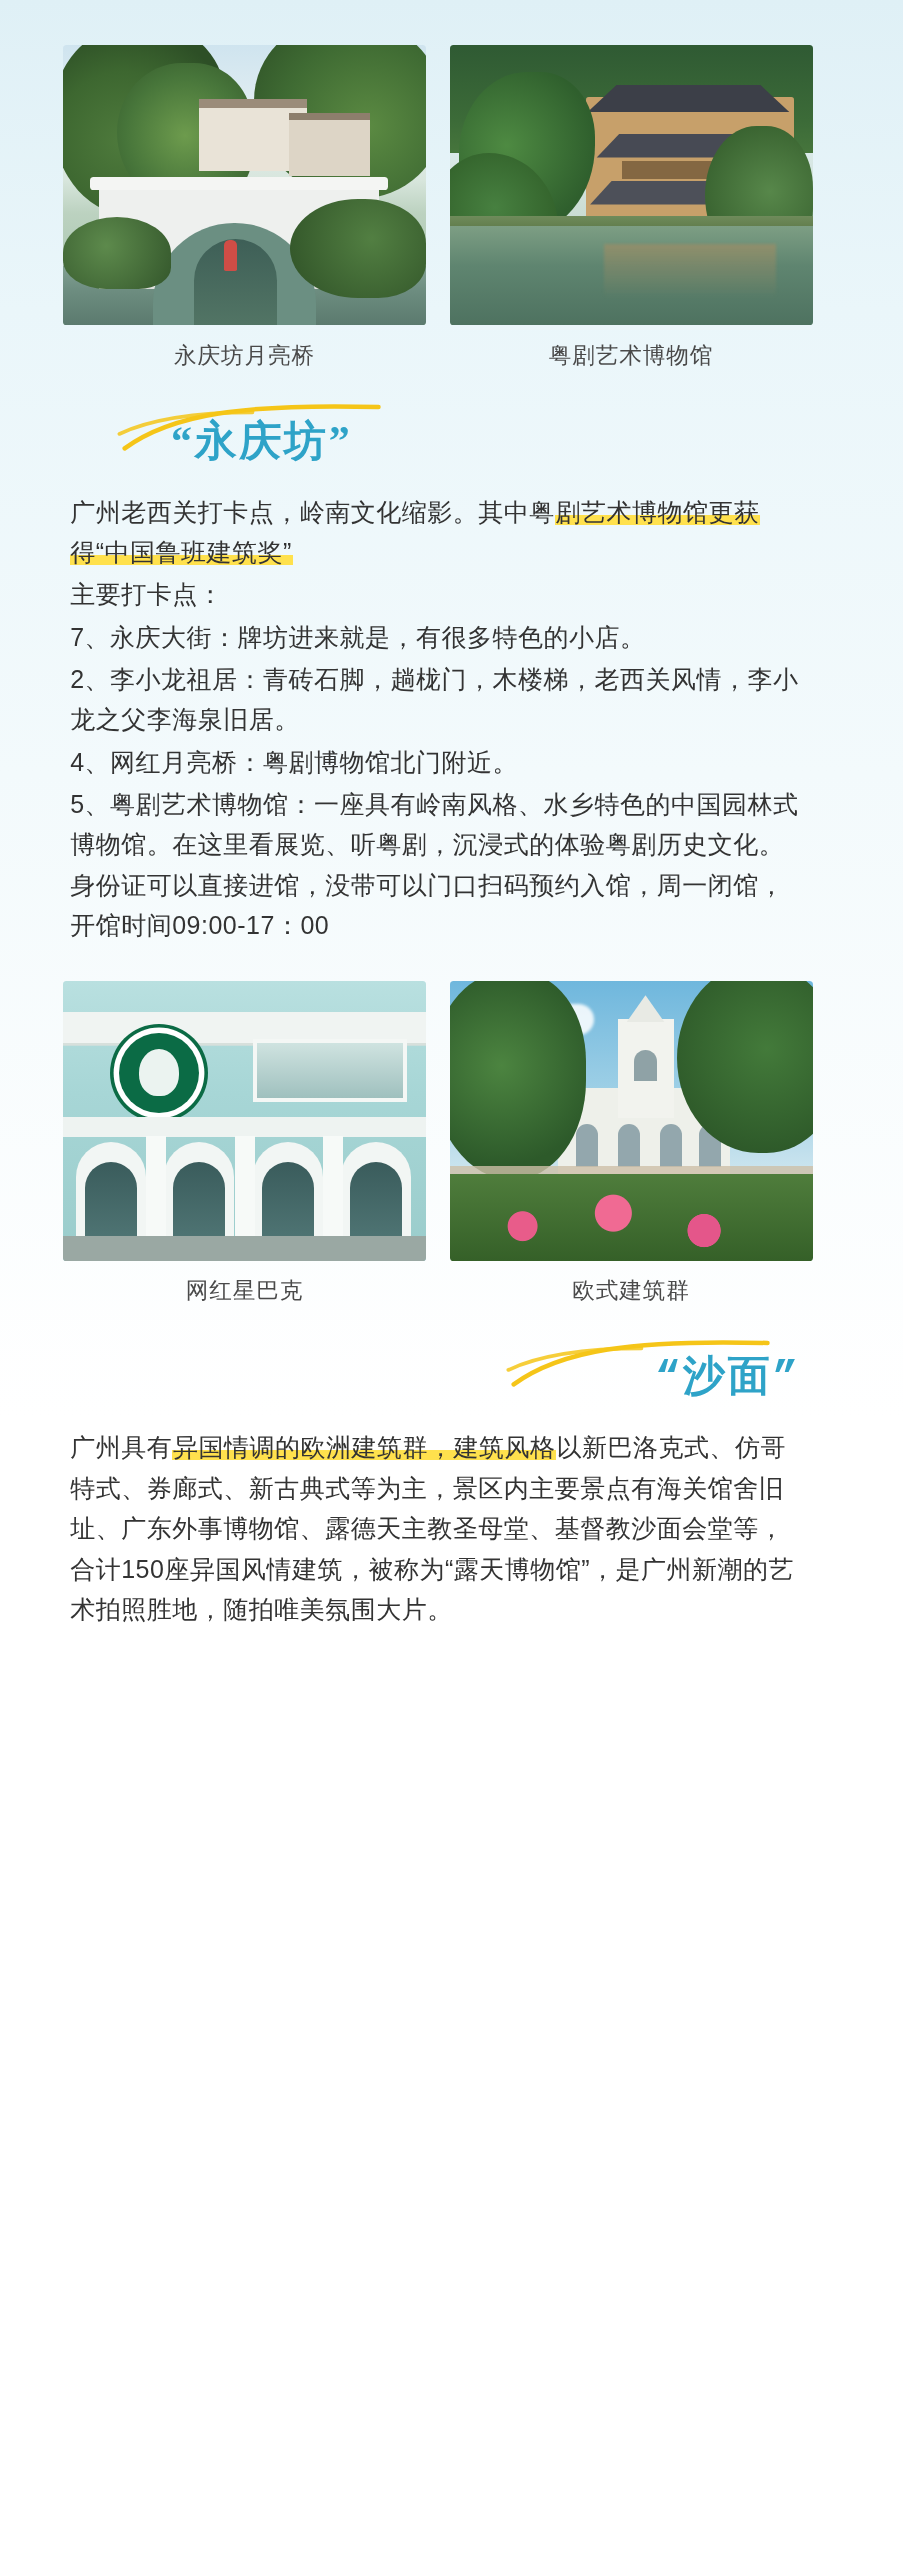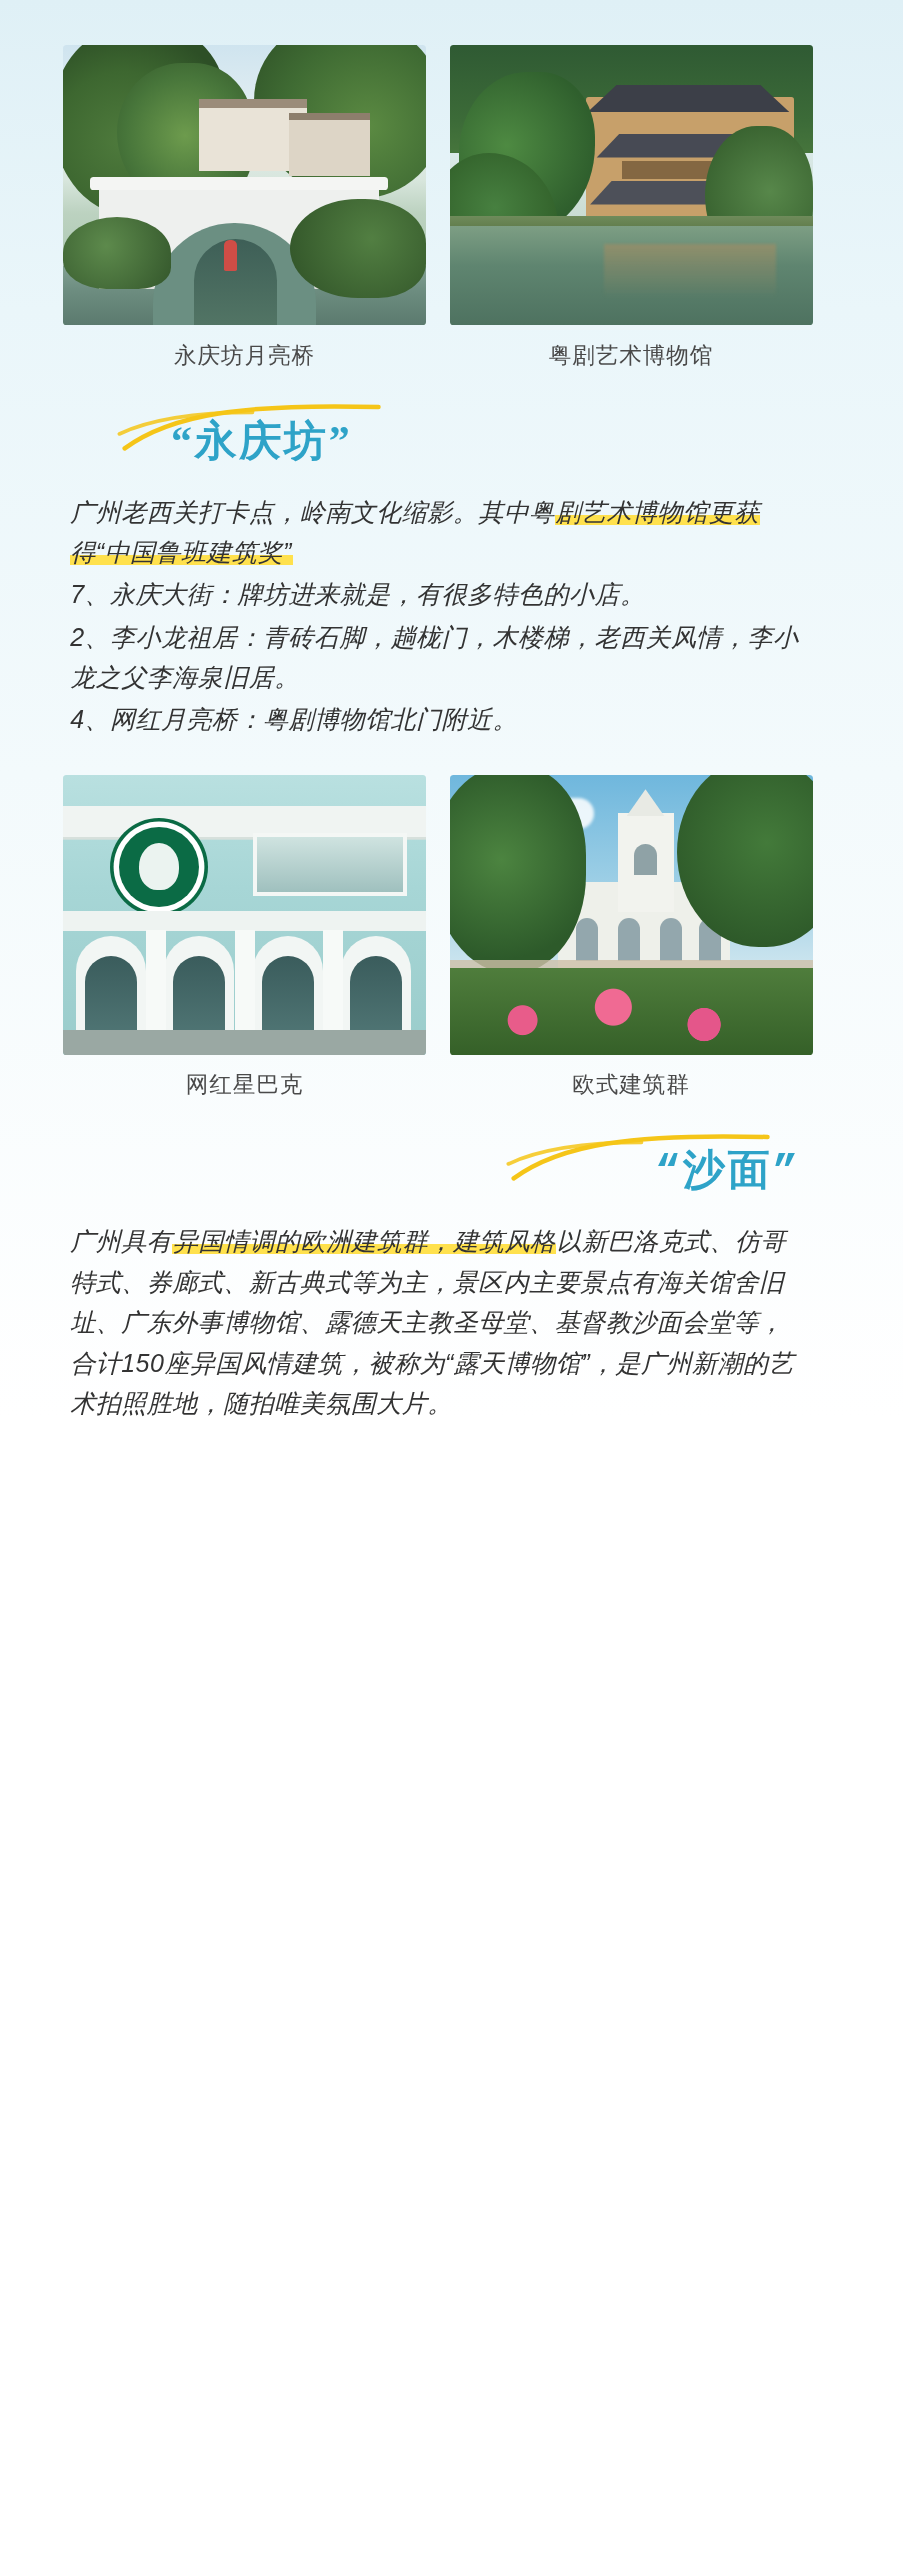--- a/index.html
+++ b/index.html
@@ -142,21 +142,21 @@
   .head-right .swoosh { right: 36px; top: 5.4px; }
 
   
   .body-text {
     font-size: 25px;
     line-height: 1.62;
     color: #333333;
     letter-spacing: 0.5px;
     padding: 0 7.2px;
   }
-  .body-text p { margin: 0 0 1.8px 0; font-style: italic; }
+  .body-text p { margin: 0 0 1.8px 0; }
   .hl {
     background: linear-gradient(180deg, rgba(255,255,255,0) 62%, #ffe14d 62%, #ffe14d 96%, rgba(255,255,255,0) 96%);
     padding: 0 0.9px;
   }
   .spacer-36 { height: 33px; }
 </style>
 </head>
 <body>
 
 <div class="page">
@@ -209,23 +209,25 @@
         <path d="M8 56 C 60 18, 140 6, 290 10" fill="none" stroke="#f5c518" stroke-width="5" stroke-linecap="round"></path>
         <path d="M2 40 C 40 22, 90 16, 150 16" fill="none" stroke="#f5c518" stroke-width="4" stroke-linecap="round" opacity="0.85"></path>
       </svg>
       <div class="title">“永庆坊”</div>
     </div>
 
     <div class="body-text">
       <p>
         <span>广州老西关打卡点，岭南文化缩影。其中粤</span><span class="hl">剧艺术博物馆更获得“中国鲁班建筑奖”</span>
       </p>
+      <p>主要打卡点：</p>
       <p>7、永庆大街：牌坊进来就是，有很多特色的小店。</p>
       <p>2、李小龙祖居：青砖石脚，趟栊门，木楼梯，老西关风情，李小龙之父李海泉旧居。</p>
       <p>4、网红月亮桥：粤剧博物馆北门附近。</p>
+      <p>5、粤剧艺术博物馆：一座具有岭南风格、水乡特色的中国园林式博物馆。在这里看展览、听粤剧，沉浸式的体验粤剧历史文化。身份证可以直接进馆，没带可以门口扫码预约入馆，周一闭馆，开馆时间09:00-17：00</p>
     </div>
 
     <div class="spacer-36"></div>
 
     <div class="img-pair">
       <div class="img-cell">
         <div class="photo">
           <div class="scene">
             <div class="sb-sky"></div>
             <div class="sb-bldg"></div>

